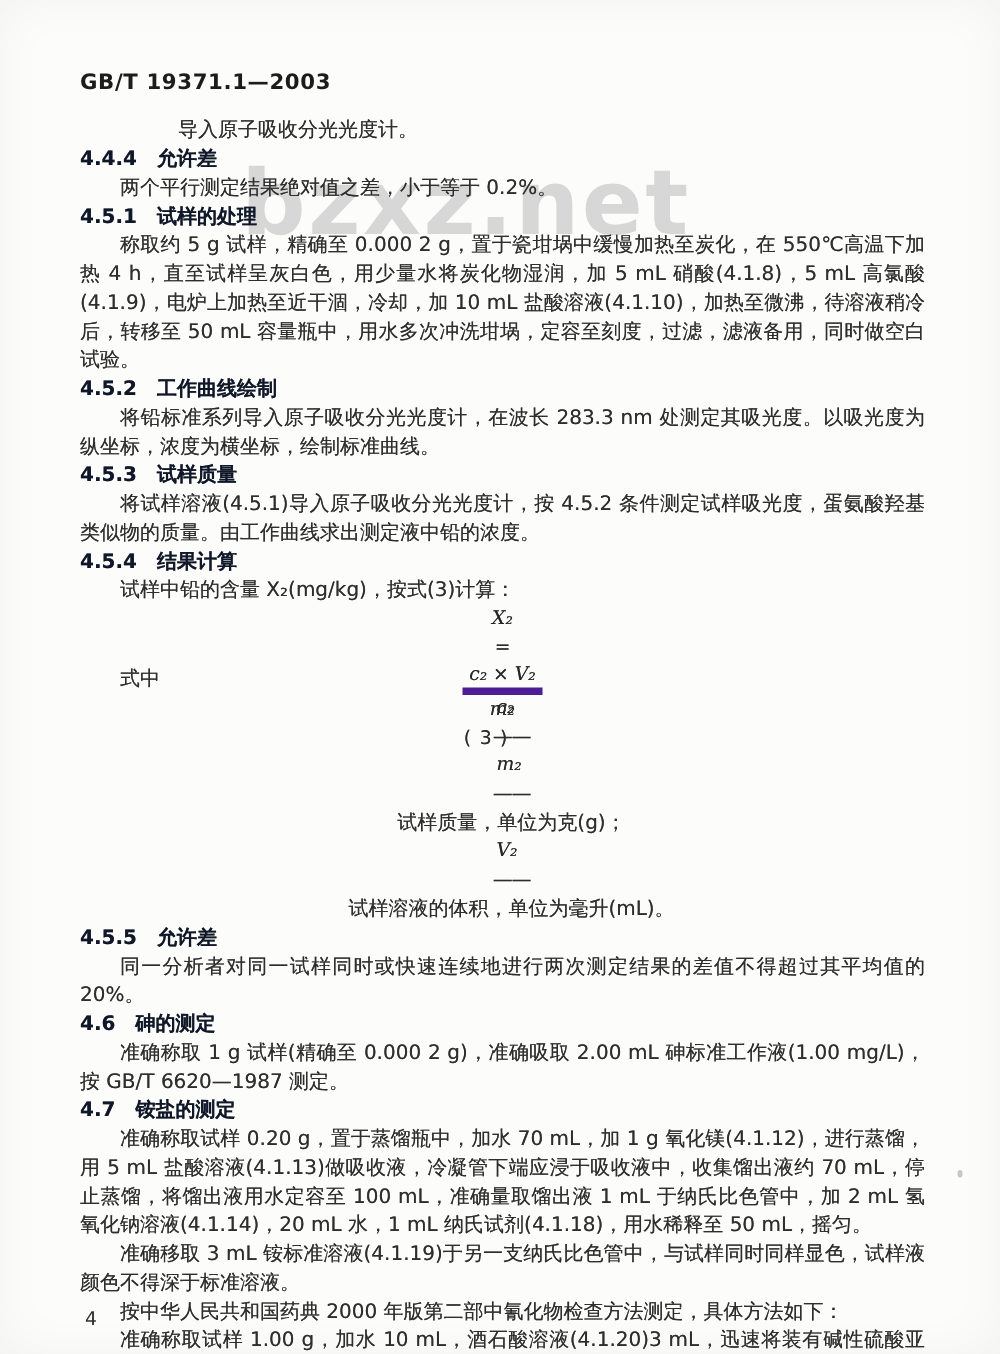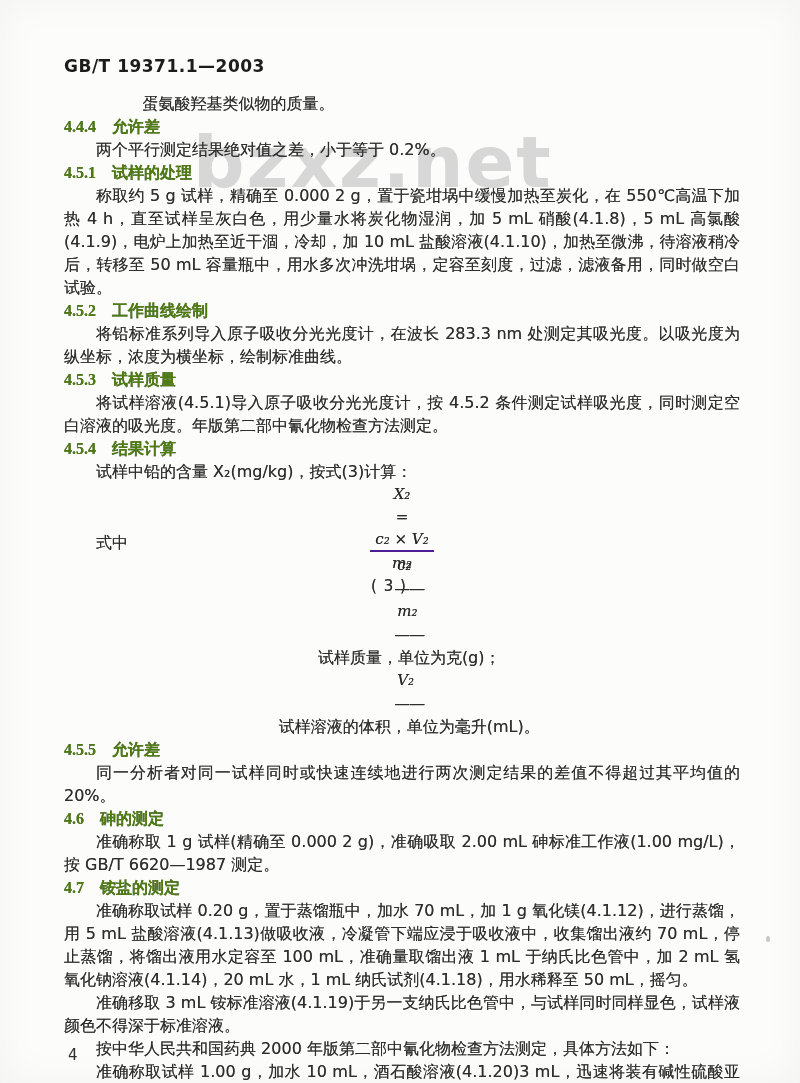--- a/index.html
+++ b/index.html
@@ -26,38 +26,38 @@
     font-size:72px;font-weight:bold;
     color:#d7d7d7;letter-spacing:2px;line-height:1;
     z-index:0;user-select:none;
   }
   .doc-body{
     position:absolute;left:64px;top:92px;width:676px;z-index:1;
     font-size:16px;line-height:23px;
     text-shadow:0 0 0.5px rgba(45,45,45,0.75);
   }
   .doc-body > div{margin:0;}
-  .heading{font-weight:bold;color:#4d7c0f;font-family:Liberation Serif, serif;}
+  .heading{font-weight:bold;color:#0f172a;}
   .para{text-indent:2em;text-align:justify;text-justify:inter-ideograph;}
   .cont{padding-left:4.9em;}
   .def{display:flex;padding-left:0.9em;align-items:center;flex-direction:column;}
   .f-var{
     font-family:"DejaVu Serif",serif;font-style:italic;
     font-size:15px;color:#262626;
   }
   .def .term{min-width:1.6em;}
   .def .dash{min-width:0.4em;padding:0 2px 0 2px;letter-spacing:-1px;}
   .formula-row{
     display:flex;align-items:center;
     height:48px;margin:1px 0;flex-direction:column;
   }
   .f-spacer{width:278px;flex:0 0 auto;}
   .f-eq{margin:0 9px;font-size:15px;}
   .frac{display:inline-block;text-align:center;vertical-align:middle;}
-  .frac .num{display:block;line-height:20px;border-bottom:2px solid #4c1d95;padding:0 5px 1px 5px;}
+  .frac .num{display:block;line-height:20px;border-bottom:6px solid #4c1d95;padding:0 5px 1px 5px;}
   .frac .den{display:block;line-height:20px;padding-top:1px;}
   .dots{
     flex:1;height:0;border-bottom:2px dotted #3c3c3c;
     margin:0 8px 0 16px;position:relative;top:1px;
   }
   .f-label{margin-right:26px;font-size:15px;letter-spacing:1px;}
   .page-number{
     position:absolute;left:68px;top:1046px;
     font-size:15px;color:#2e2e2e;z-index:2;
   }
@@ -66,29 +66,29 @@
     background:#9a9a9a;border-radius:50%;opacity:0.55;z-index:1;
   }
 </style>
 </head>
 <body>
 
 <div class="page">
   <div class="std-header">GB/T 19371.1—2003</div>
   <div class="watermark">bzxz.net</div>
   <main class="doc-body">
-      <div class="cont">蛋氨酸羟基类似物的质量。</div>
+      <div class="cont">导入原子吸收分光光度计。</div>
       <div class="heading">4.4.4　允许差</div>
       <div class="para">两个平行测定结果绝对值之差，小于等于 0.2%。</div>
       <div class="heading">4.5.1　试样的处理</div>
       <div class="para">称取约 5 g 试样，精确至 0.000 2 g，置于瓷坩埚中缓慢加热至炭化，在 550℃高温下加热 4 h，直至试样呈灰白色，用少量水将炭化物湿润，加 5 mL 硝酸(4.1.8)，5 mL 高氯酸(4.1.9)，电炉上加热至近干涸，冷却，加 10 mL 盐酸溶液(4.1.10)，加热至微沸，待溶液稍冷后，转移至 50 mL 容量瓶中，用水多次冲洗坩埚，定容至刻度，过滤，滤液备用，同时做空白试验。</div>
       <div class="heading">4.5.2　工作曲线绘制</div>
       <div class="para">将铅标准系列导入原子吸收分光光度计，在波长 283.3 nm 处测定其吸光度。以吸光度为纵坐标，浓度为横坐标，绘制标准曲线。</div>
       <div class="heading">4.5.3　试样质量</div>
-      <div class="para">将试样溶液(4.5.1)导入原子吸收分光光度计，按 4.5.2 条件测定试样吸光度，同时测定空白溶液的吸光度。年版第二部中氰化物检查方法测定。</div>
+      <div class="para">将试样溶液(4.5.1)导入原子吸收分光光度计，按 4.5.2 条件测定试样吸光度，蛋氨酸羟基类似物的质量。由工作曲线求出测定液中铅的浓度。</div>
       <div class="heading">4.5.4　结果计算</div>
       <div class="para">试样中铅的含量 X₂(mg/kg)，按式(3)计算：</div>
       <div class="formula-row">
         <span class="f-spacer"></span>
         <span class="f-var">X₂</span>
         <span class="f-eq">=</span>
         <span class="frac">
           <span class="num f-var">c₂ × V₂</span>
           <span class="den f-var">m₂</span>
         </span>

